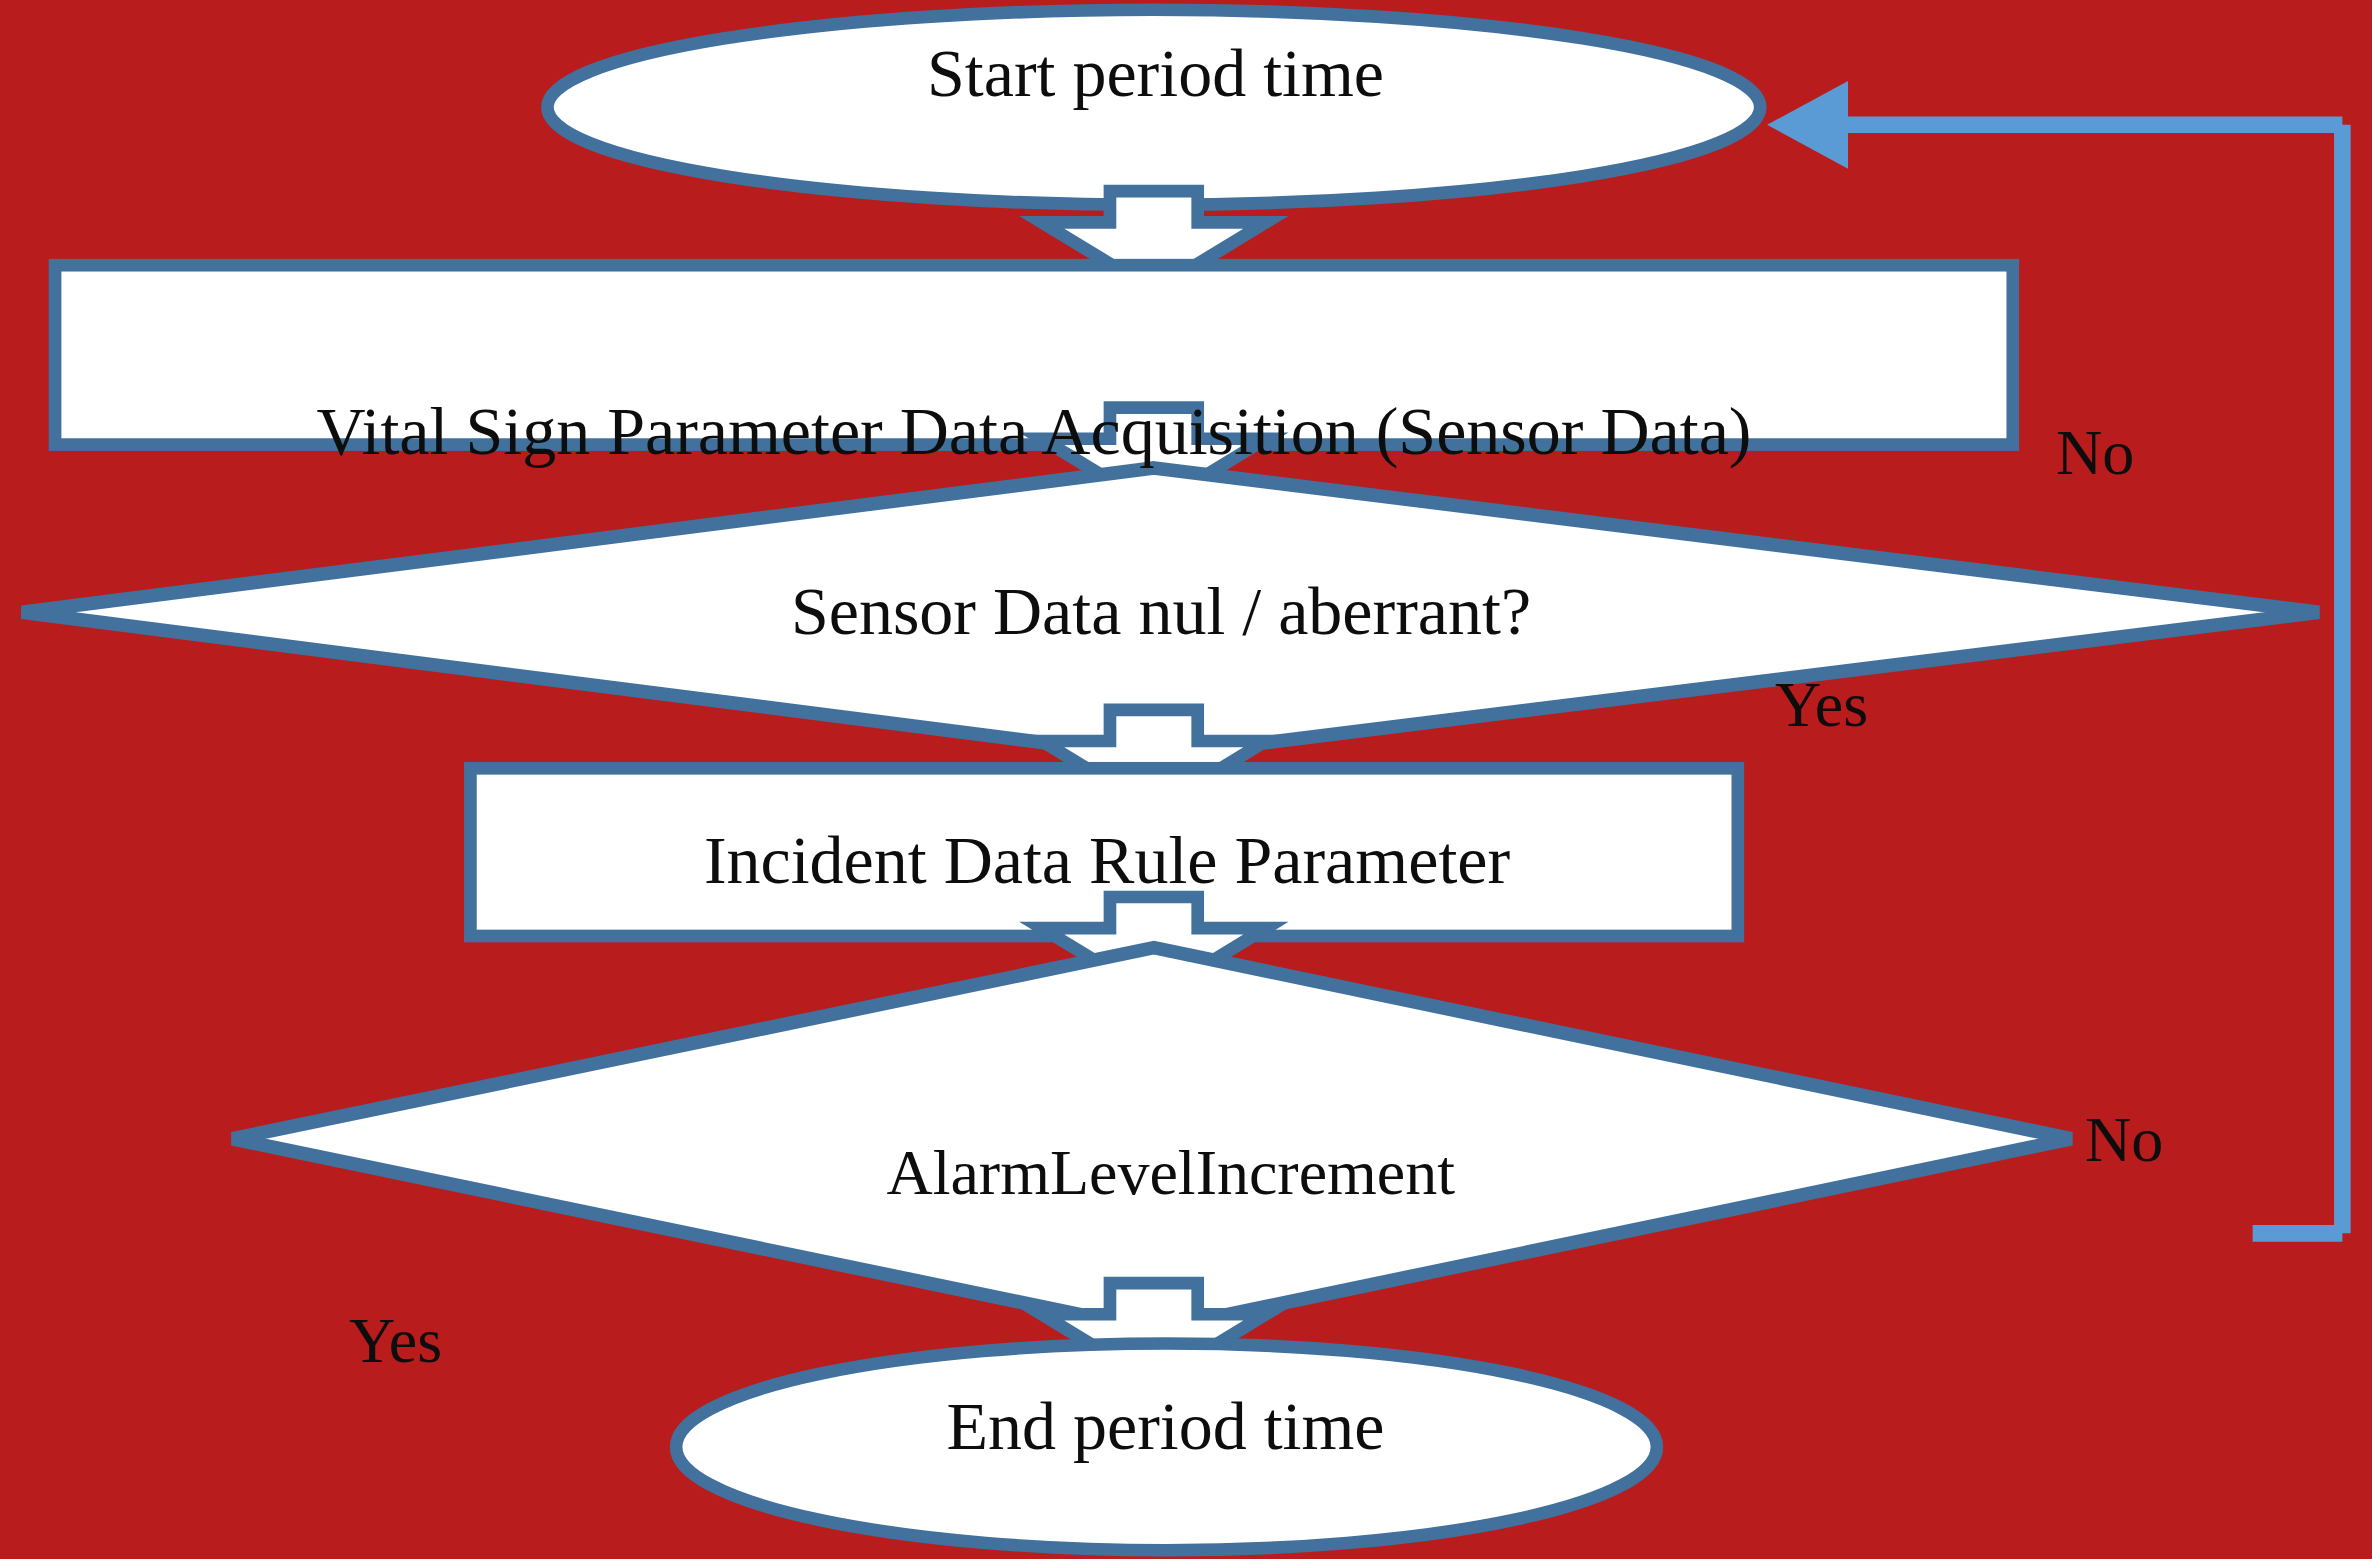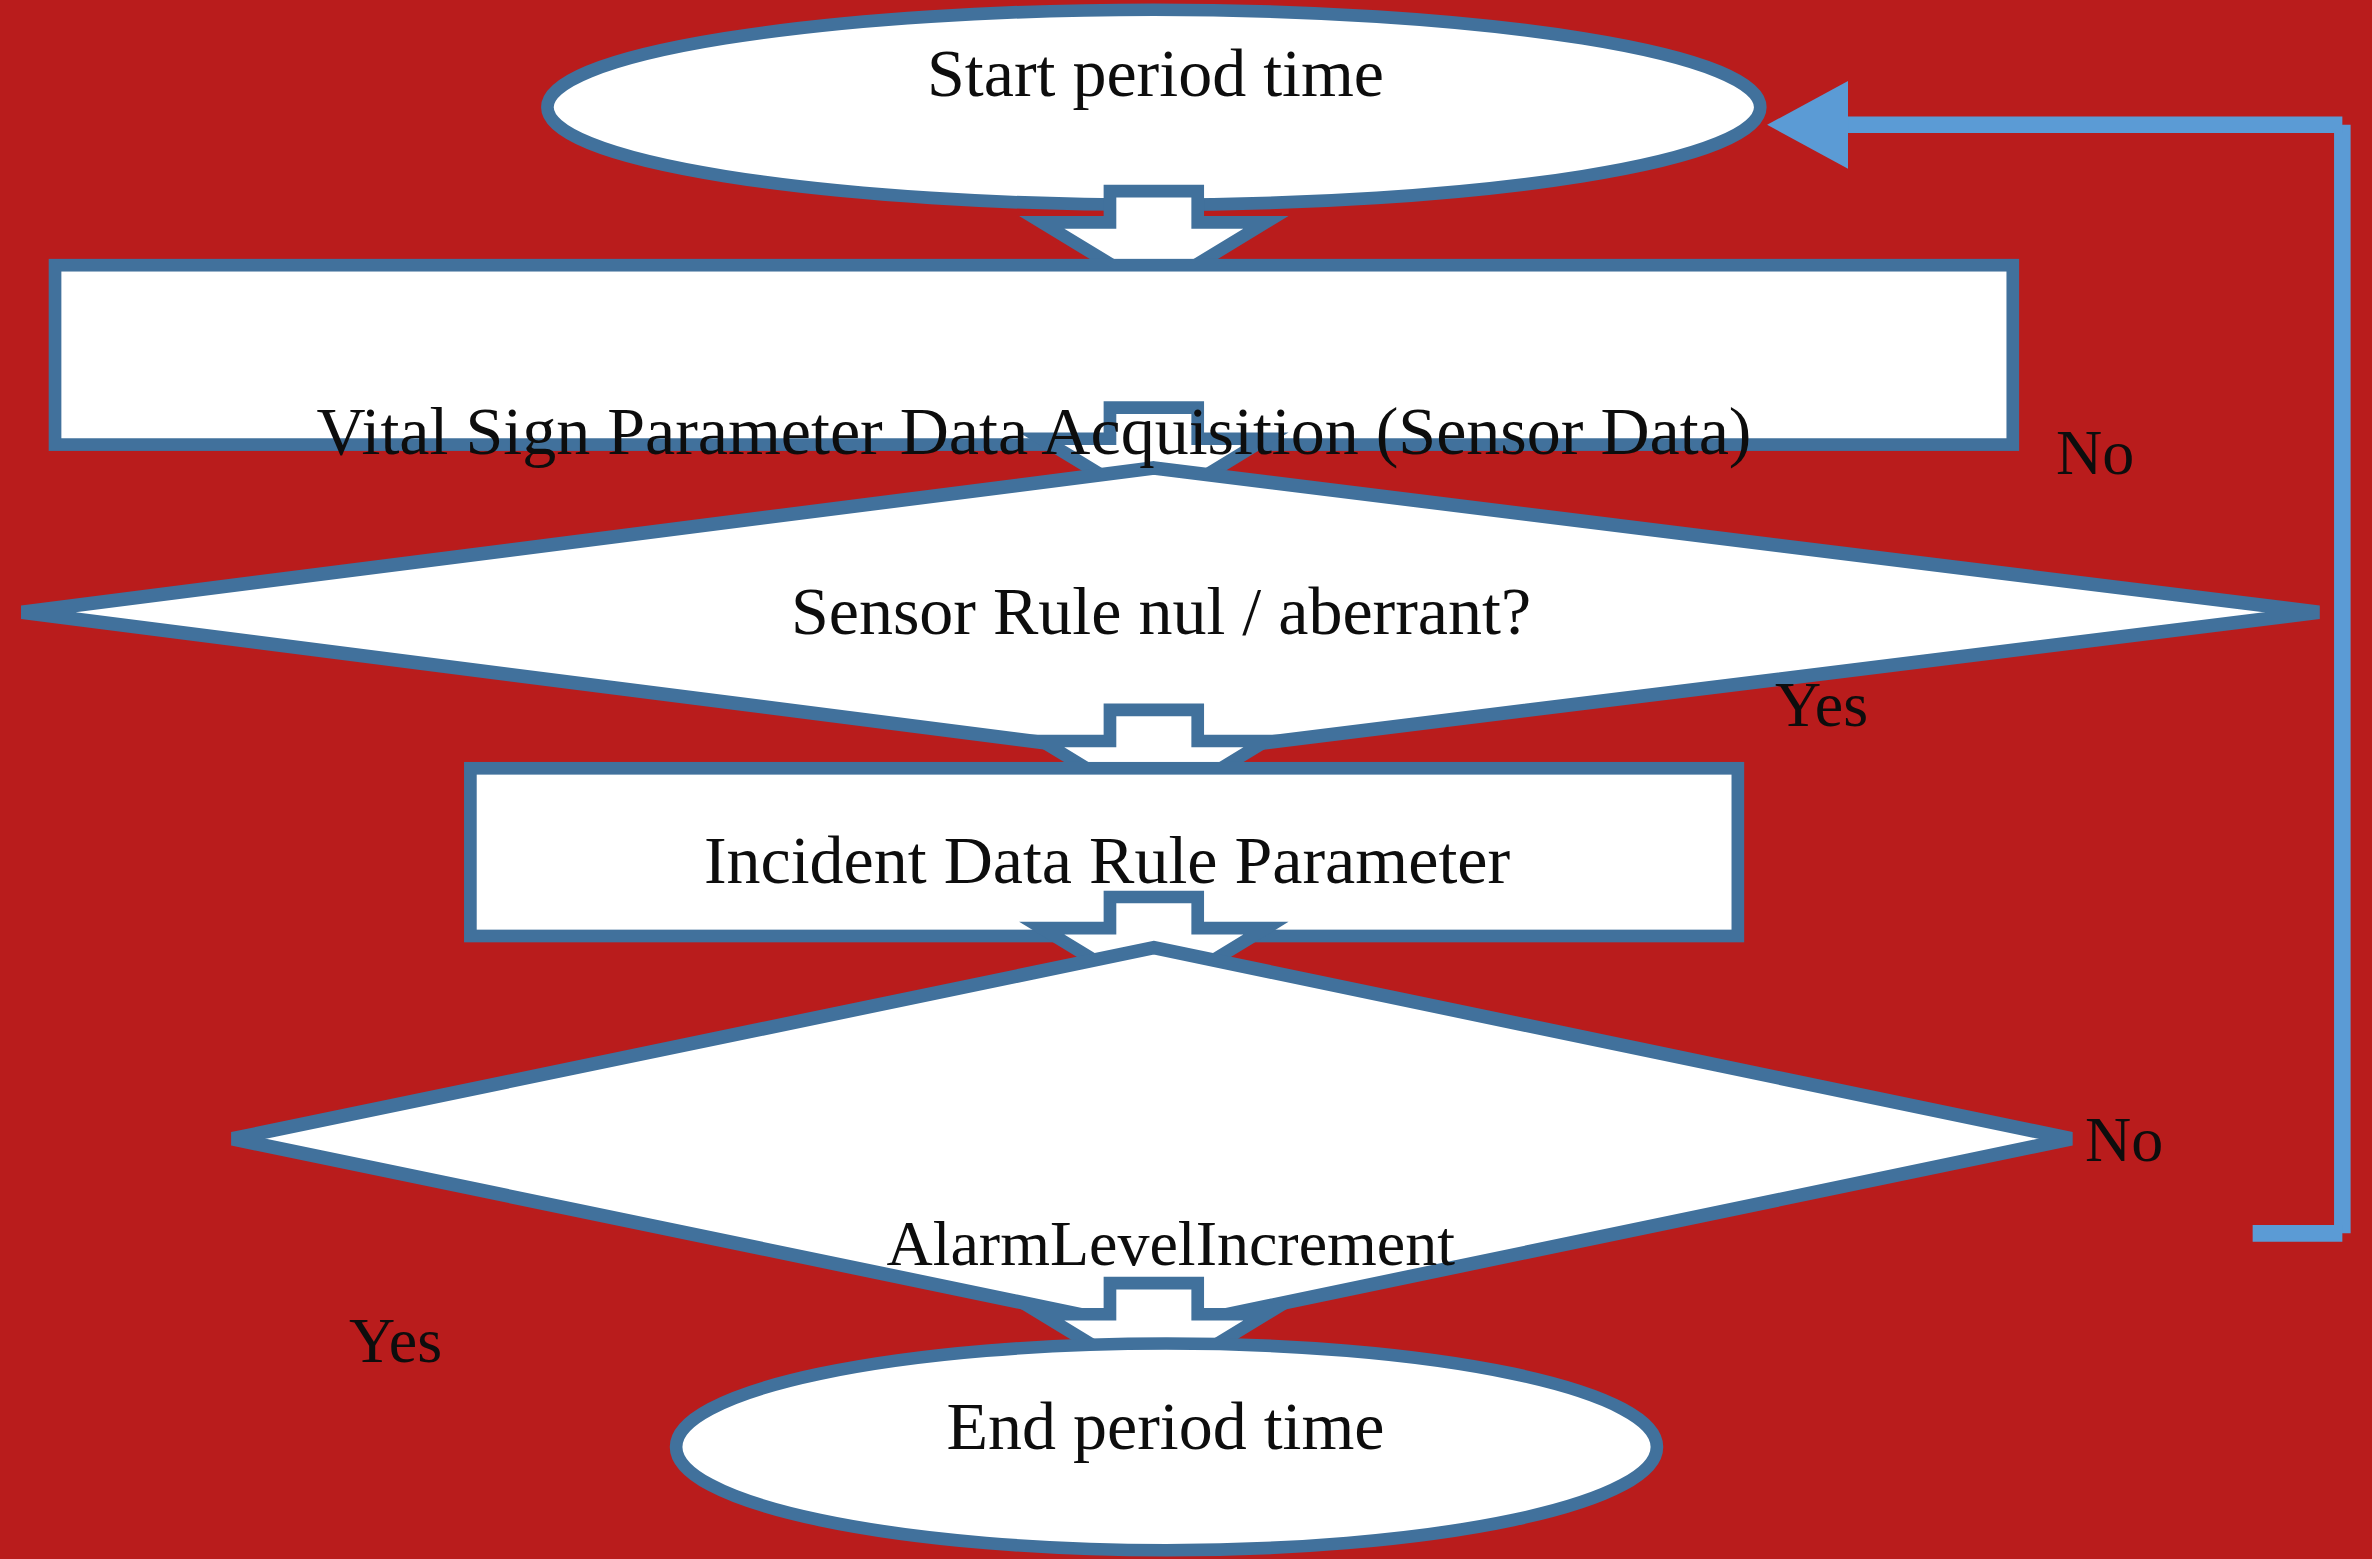--- a/index.html
+++ b/index.html
@@ -36,21 +36,21 @@
     color: #0d0d0d;
     font-family: Liberation Serif, serif;
     font-size: 64px;
     line-height: 1;
     white-space: pre;
   }
   .t-start        { left: 546px;  top: 37px;   width: 1219px; font-size: 68px; }
   .t-acquisition  { left: 59px;   top: 395px;  width: 1950px; font-size: 68px; }
   .t-decision1    { left: 371px;  top: 575px;  width: 1580px; font-size: 68px; }
   .t-rule         { left: 478px;  top: 824px;  width: 1258px; font-size: 68px; }
-  .t-decision2    { left: 458px;  top: 1140px; width: 1365px; font-size: 64px; }
+  .t-decision2    { left: 458px;  top: 1069px; width: 1365px; font-size: 64px; }
   .t-decision2 .line2 { display: block; }
   .t-end          { left: 683px;  top: 1390px; width: 965px;  font-size: 68px; }
 
   .lbl-no1  { left: 2056px; top: 421px; }
   .lbl-yes1 { left: 1775px; top: 673px; }
   .lbl-no2  { left: 2085px; top: 1108px; }
   .lbl-yes2 { left: 349px;  top: 1309px; }
 </style>
 </head>
 <body>
@@ -100,21 +100,21 @@
       <polygon points="1183,1418 1068,1348 1138,1348 1138,1316 1228,1316 1228,1348 1298,1348" fill="#ffffff" stroke="#41719C" stroke-width="13" stroke-linejoin="miter"></polygon>
     </g>
 
     <ellipse cx="1196" cy="1484" rx="503" ry="106" fill="#ffffff" stroke="#41719C" stroke-width="13"></ellipse>
   </svg>
 
   <div class="node-label t-start">Start period time</div>
 
   <div class="node-label t-acquisition">Vital Sign Parameter Data Acquisition (Sensor Data)</div>
 
-  <div class="node-label t-decision1">Sensor Rule nul / aberrant?</div>
+  <div class="node-label t-decision1">Sensor Data nul / aberrant?</div>
 
   <div class="node-label t-rule">Incident Data Rule Parameter</div>
 
   <div class="node-label t-decision2">
     <span class="line1">AlarmLevelIncrement</span>
   </div>
 
   <div class="node-label t-end">End period time</div>
 
   <div class="branch-label lbl-no1">No</div>

